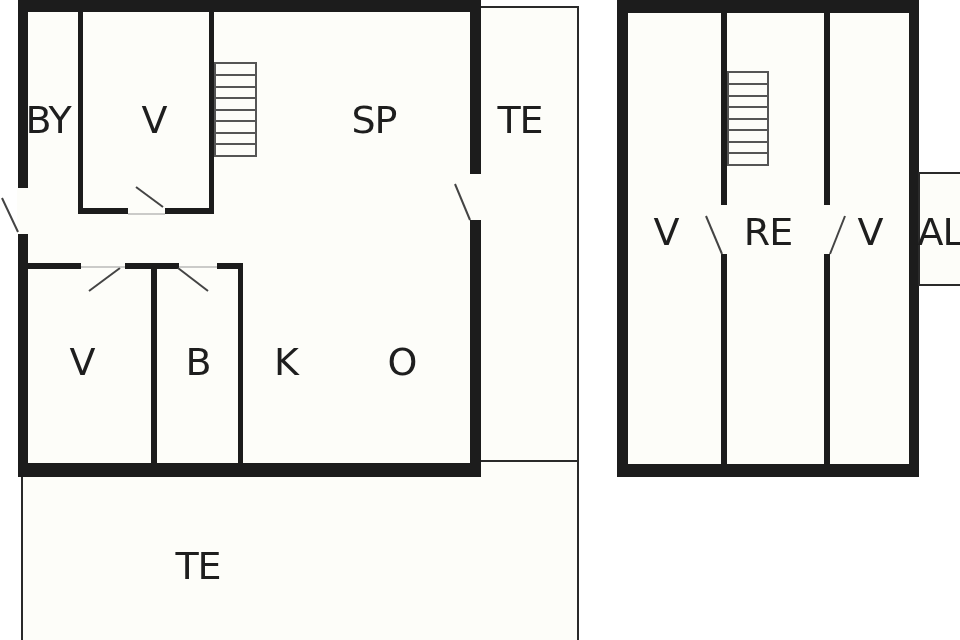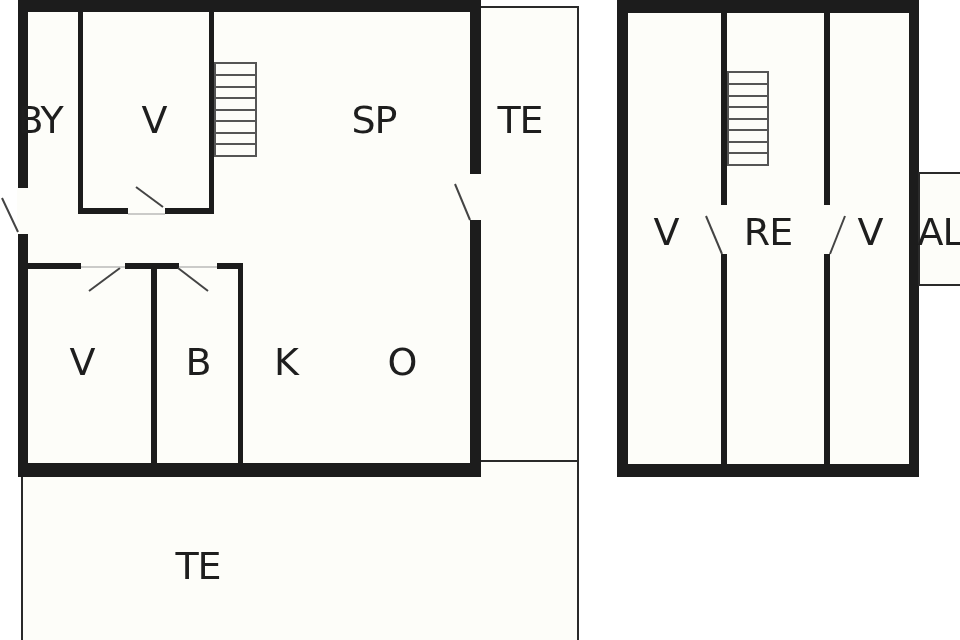--- a/index.html
+++ b/index.html
@@ -77,21 +77,21 @@
     <line x1="706" y1="216" x2="722" y2="254"></line>
     <line x1="845" y1="216" x2="830" y2="254"></line>
   </g>
   <g stroke="#999" stroke-width="1">
     <line x1="128" y1="214" x2="165" y2="214"></line>
     <line x1="81" y1="267" x2="125" y2="267"></line>
     <line x1="179" y1="267" x2="217" y2="267"></line>
   </g>
 </svg>
 
-<div class="label" style="left:40px; top:120px;">BY</div>
+<div class="label" style="left:48px; top:120px;">BY</div>
 <div class="label" style="left:154px; top:120px;">V</div>
 <div class="label" style="left:374px; top:120px;">SP</div>
 <div class="label" style="left:82px; top:362px;">V</div>
 <div class="label" style="left:198px; top:362px;">B</div>
 <div class="label" style="left:286px; top:362px;">K</div>
 <div class="label" style="left:402px; top:362px;">O</div>
 
 <div class="label" style="left:520px; top:120px;">TE</div>
 <div class="label" style="left:198px; top:566px;">TE</div>
 

